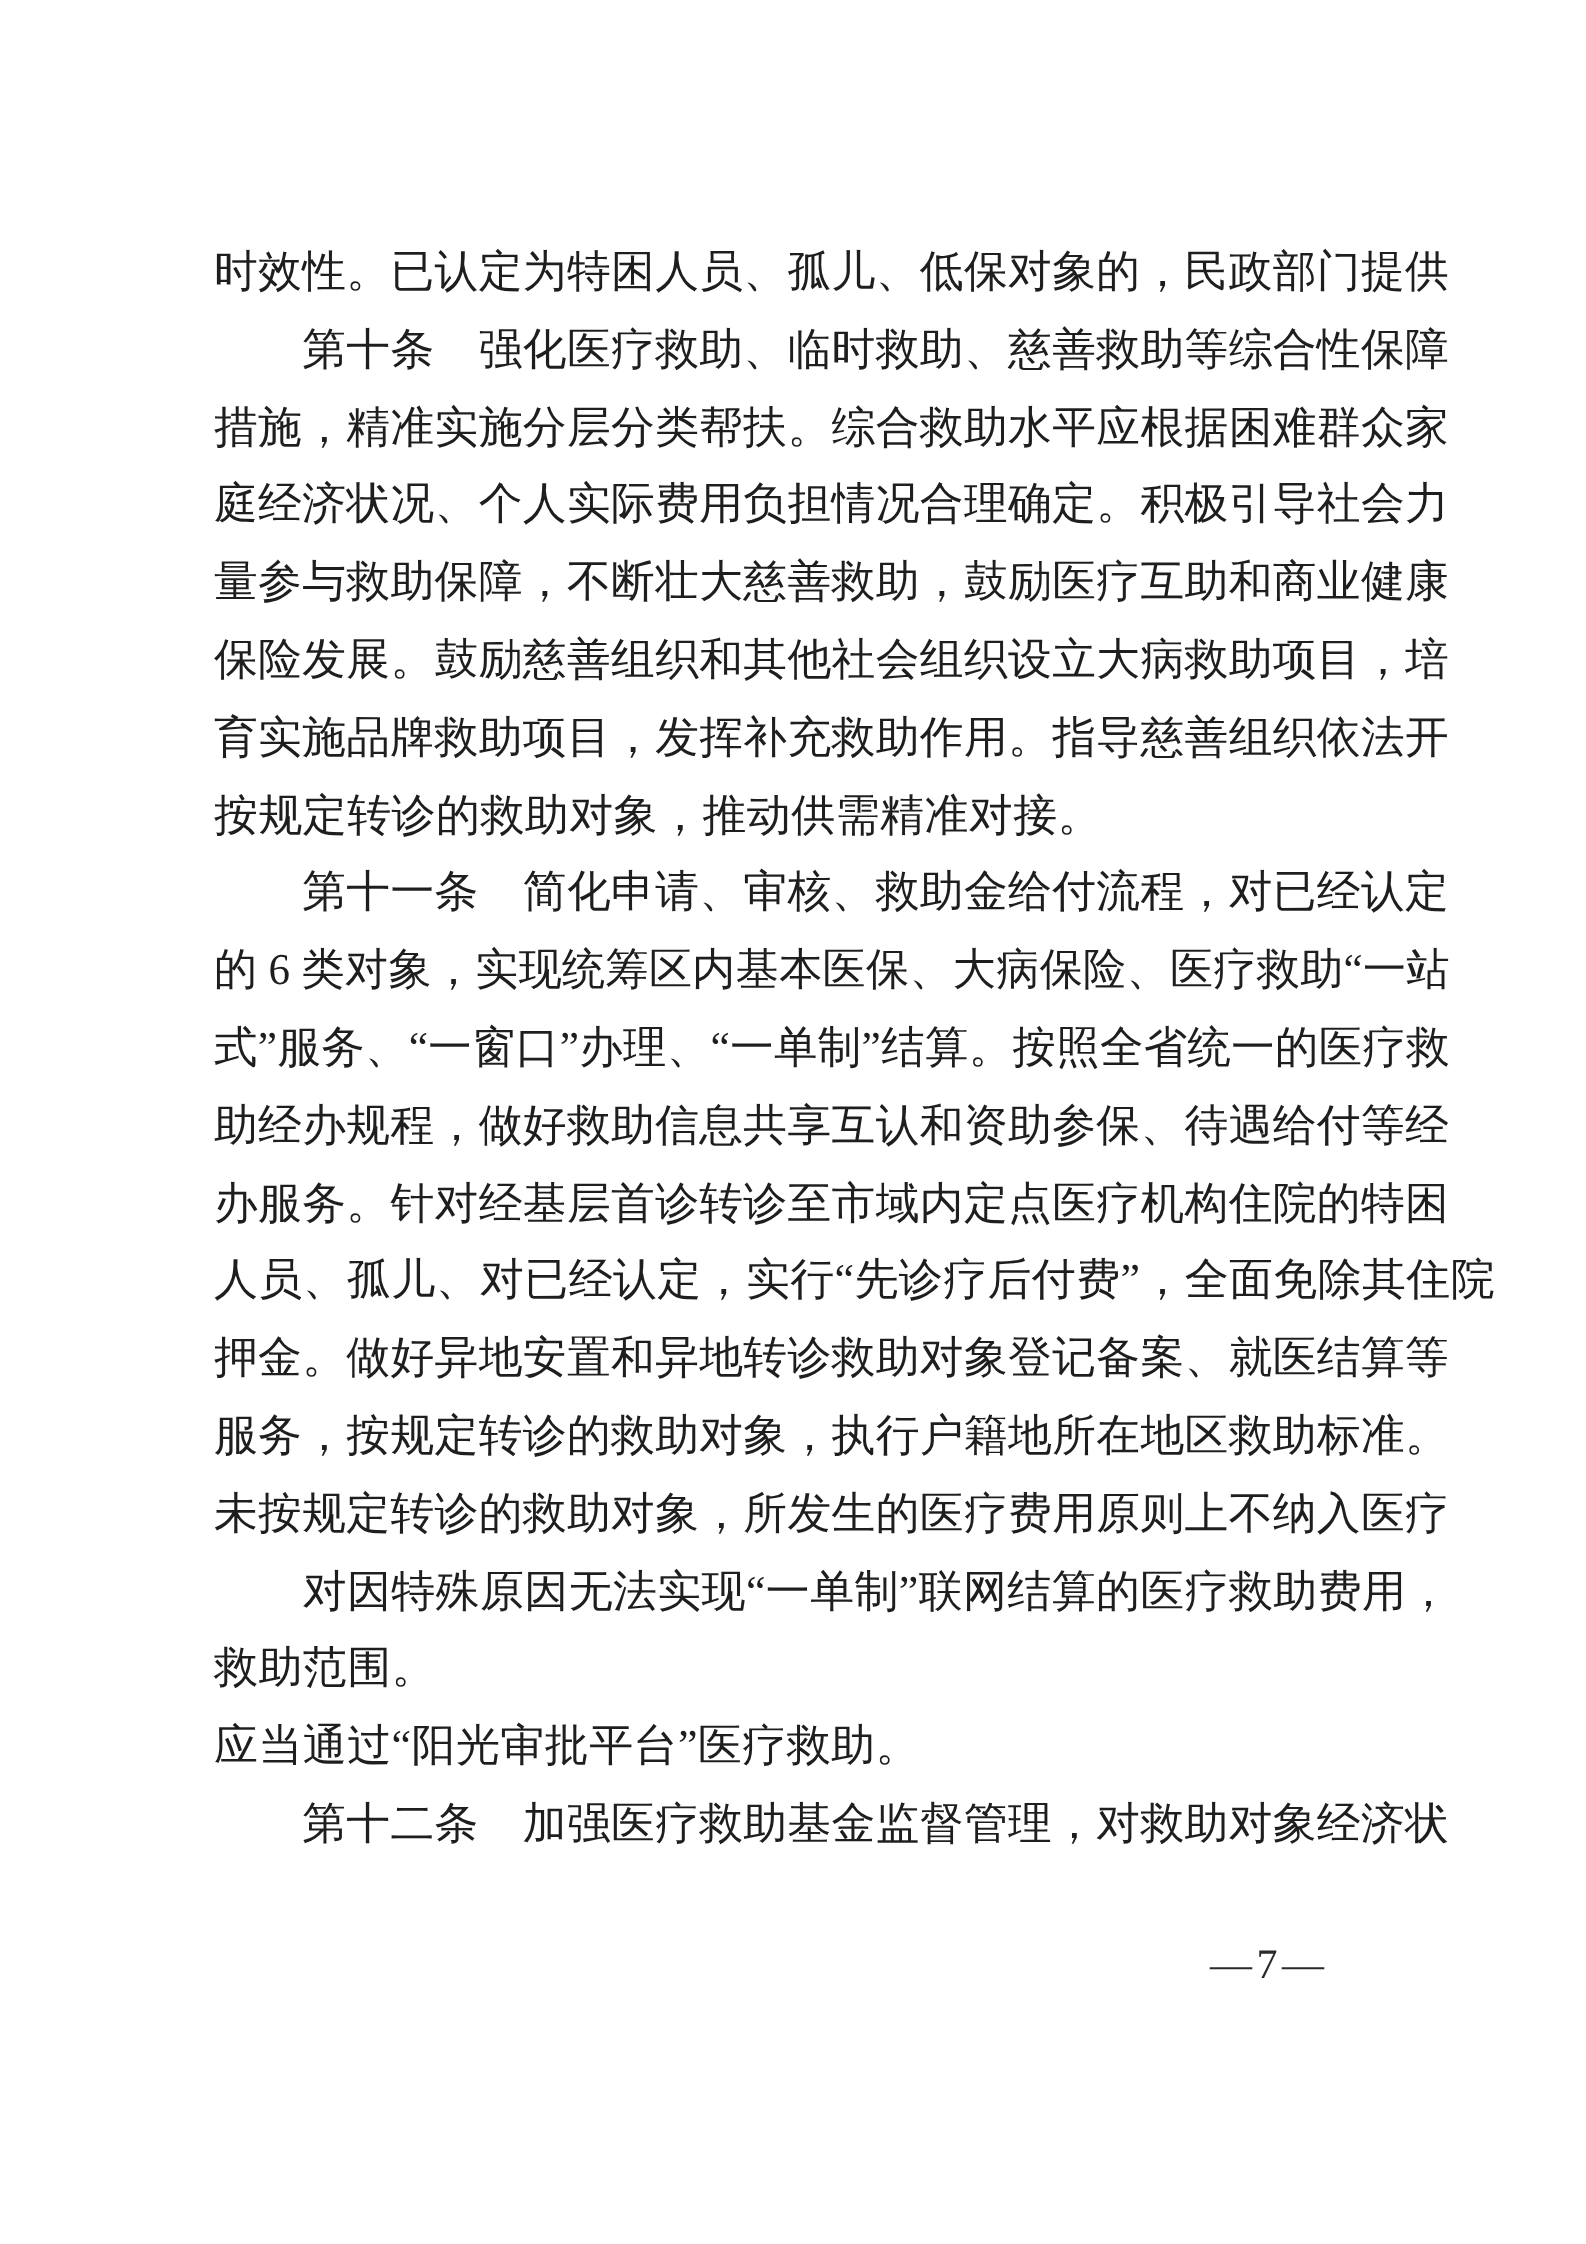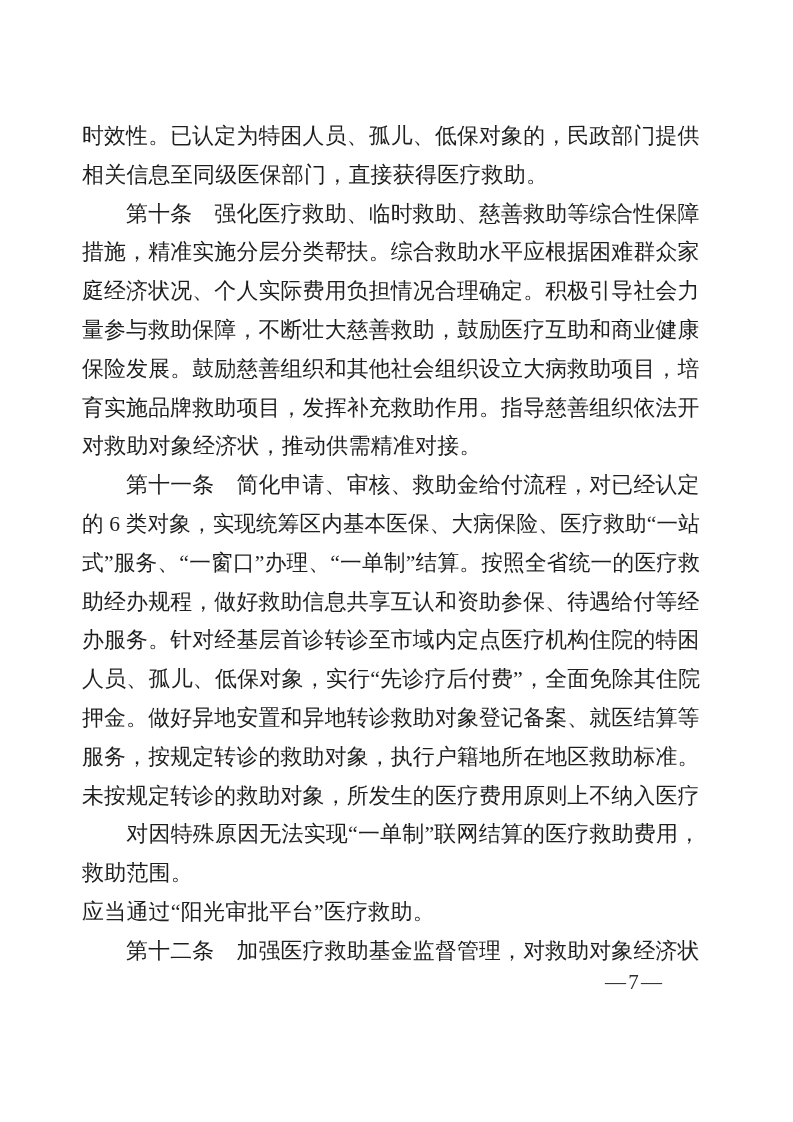--- a/index.html
+++ b/index.html
@@ -11,21 +11,21 @@
     position: relative;
     width: 793px;
     height: 1122px;
     background: #ffffff;
     overflow: hidden;
     font-family: "Liberation Serif", "DejaVu Serif", serif;
     color: #1e1e1e;
   }
   .doc-body {
     position: absolute;
-    left: 82px;
+    left: 107px;
     top: 117px;
     width: 618px;
   }
   .line {
     height: 38.8px;
     line-height: 38.8px;
     font-size: 22px;
     white-space: nowrap;
     text-align: justify;
     text-align-last: justify;
@@ -48,34 +48,33 @@
     word-spacing: -3px;
     color: #2a2a2a;
   }
 </style>
 </head>
 <body>
 
 <div class="page">
   <div class="doc-body">
       <div class="line" style="transform: scaleX(0.993569);">时效性。已认定为特困人员、孤儿、低保对象的，民政部门提供</div>
-      <div class="line last wrapable">相关信息至同级医保部门，直接获得医疗救助。</div>
       <div class="line" style="transform: scaleX(0.993569);">　　第十条　强化医疗救助、临时救助、慈善救助等综合性保障</div>
       <div class="line" style="transform: scaleX(0.993569);">措施，精准实施分层分类帮扶。综合救助水平应根据困难群众家</div>
       <div class="line" style="transform: scaleX(0.993569);">庭经济状况、个人实际费用负担情况合理确定。积极引导社会力</div>
       <div class="line" style="transform: scaleX(0.993569);">量参与救助保障，不断壮大慈善救助，鼓励医疗互助和商业健康</div>
       <div class="line" style="transform: scaleX(0.993569);">保险发展。鼓励慈善组织和其他社会组织设立大病救助项目，培</div>
       <div class="line" style="transform: scaleX(0.993569);">育实施品牌救助项目，发挥补充救助作用。指导慈善组织依法开</div>
-      <div class="line last wrapable">对救助对象经济状，推动供需精准对接。</div>
+      <div class="line last wrapable">按规定转诊的救助对象，推动供需精准对接。</div>
       <div class="line" style="transform: scaleX(0.993569);">　　第十一条　简化申请、审核、救助金给付流程，对已经认定</div>
       <div class="line" style="transform: scaleX(0.977848);">的 6 类对象，实现统筹区内基本医保、大病保险、医疗救助“一站</div>
       <div class="line" style="transform: scaleX(0.985646);">式”服务、“一窗口”办理、“一单制”结算。按照全省统一的医疗救</div>
       <div class="line" style="transform: scaleX(0.993569);">助经办规程，做好救助信息共享互认和资助参保、待遇给付等经</div>
       <div class="line" style="transform: scaleX(0.993569);">办服务。针对经基层首诊转诊至市域内定点医疗机构住院的特困</div>
-      <div class="line" style="transform: scaleX(0.998384);">人员、孤儿、低保对象，实行“先诊疗后付费”，全面免除其住院</div>
+      <div class="line" style="transform: scaleX(0.998384);">人员、孤儿、对已经认定，实行“先诊疗后付费”，全面免除其住院</div>
       <div class="line" style="transform: scaleX(0.993569);">押金。做好异地安置和异地转诊救助对象登记备案、就医结算等</div>
       <div class="line" style="transform: scaleX(0.993569);">服务，按规定转诊的救助对象，执行户籍地所在地区救助标准。</div>
       <div class="line" style="transform: scaleX(0.993569);">未按规定转诊的救助对象，所发生的医疗费用原则上不纳入医疗</div>
       <div class="line" style="transform: scaleX(0.998384);">　　对因特殊原因无法实现“一单制”联网结算的医疗救助费用，</div>
       <div class="line last wrapable">救助范围。</div>
       <div class="line last wrapable">应当通过“阳光审批平台”医疗救助。</div>
       <div class="line" style="transform: scaleX(0.993569);">　　第十二条　加强医疗救助基金监督管理，对救助对象经济状</div>
     </div>
   <div class="footer">— 7 —</div>
 </div>

